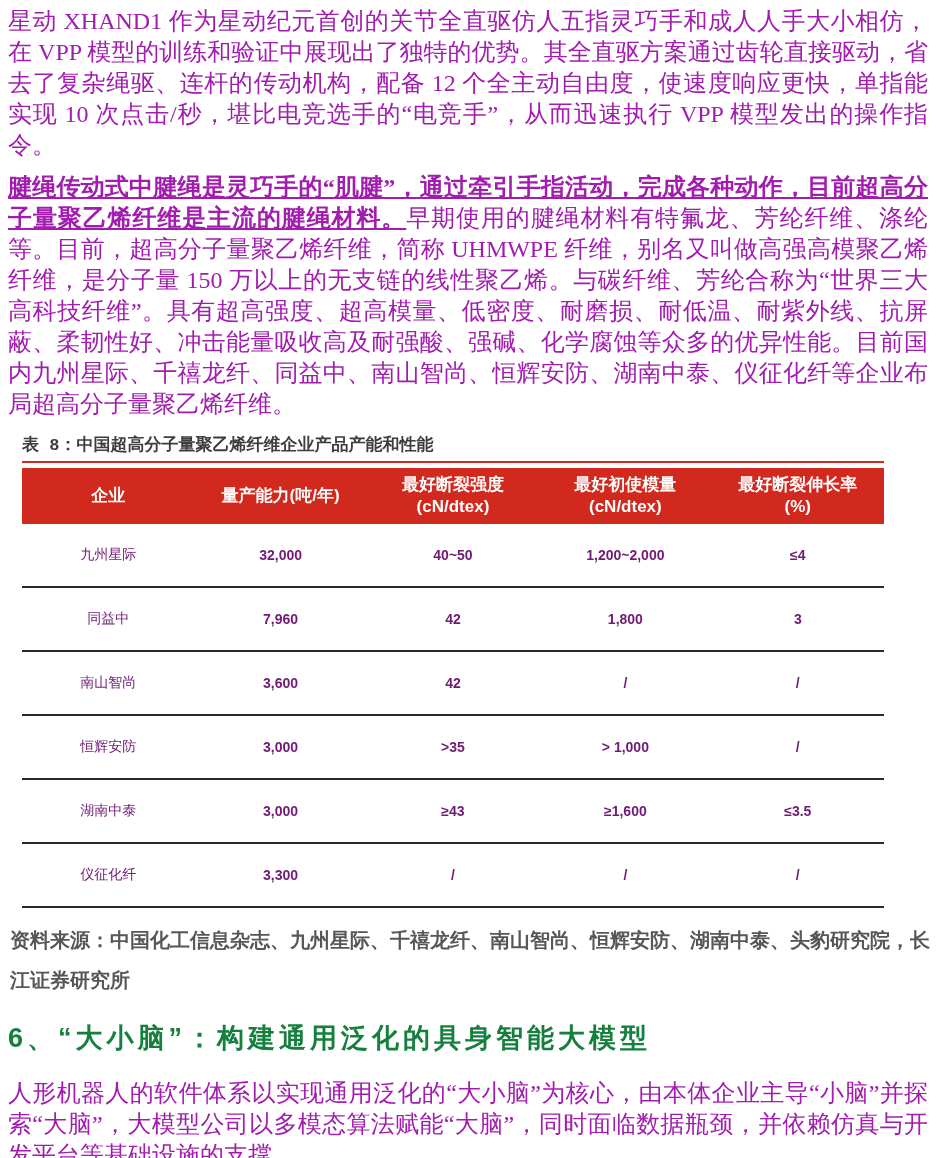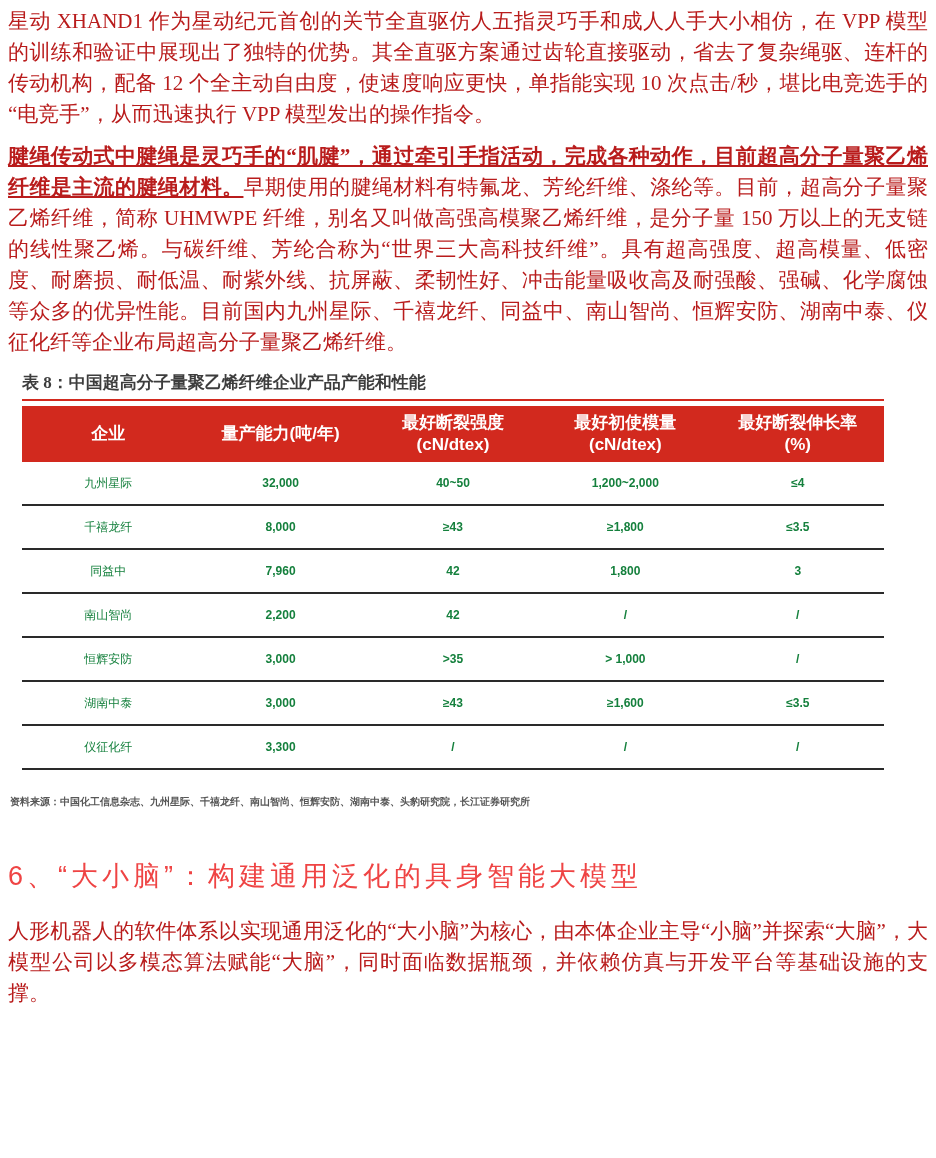--- a/index.html
+++ b/index.html
@@ -9,32 +9,32 @@
     height: 1158px;
     margin: 0 auto;
     background: #ffffff;
     box-sizing: border-box;
     padding: 6px 8px 0 8px;
     overflow: hidden;
   }
   
   p.body-text {
     font-family: "Liberation Serif", "DejaVu Serif", serif;
-    font-size: 21px;
+    font-size: 24px;
     line-height: 31px;
-    color: #b91c1c;
+    color: #a21caf;
     text-align: justify;
     margin: 0 0 11px 0;
   }
   p.body-text b { font-weight: bold; text-decoration: underline; }
 
   
   .table-block { margin: 2px 0 0 14px; width: 862px; }
   .table-title {
-    font-family: Liberation Serif, serif;
+    font-family: Liberation Mono, monospace;
     font-size: 17px;
     font-weight: bold;
     color: #3d3d3d;
     padding: 2px 0 5px 0;
     border-bottom: 2px solid #d2291e;
     margin-bottom: 5px;
   }
   table.data-table {
     width: 862px;
     border-collapse: collapse;
@@ -50,45 +50,45 @@
     vertical-align: middle;
     text-align: center;
     padding: 2px 4px;
     line-height: 22px;
   }
   table.data-table tbody td {
     text-align: center;
     vertical-align: middle;
     height: 42px;
     border-bottom: 2px solid #2a2a2a;
-    font-size: 12px;
-    color: #15803d;
-    padding: 0 4px;
+    font-size: 14px;
+    color: #701a75;
+    padding: 10px 4px;
   }
   td.value-cell { font-weight: bold; }
   td.company-cell { font-weight: normal; }
 
   .source-note {
     font-family: "Liberation Sans", "DejaVu Sans", sans-serif;
-    font-size: 10px;
+    font-size: 20px;
     font-weight: bold;
     color: #575757;
     line-height: 40px;
     margin: 12px 0 0 2px;
     width: 920px;
     text-align: justify;
   }
 
   h2.section-heading {
     font-family: "Liberation Sans", "DejaVu Sans", sans-serif;
     font-size: 27px;
-    font-weight: normal;
-    color: #ef4444;
+    font-weight: bold;
+    color: #15803d;
     letter-spacing: 4px;
-    margin: 36px 0 22px 0;
+    margin: 20px 0 22px 0;
     line-height: 36px;
   }
 </style>
 </head>
 <body>
 
 <div class="page">
 
   <p class="body-text">星动 XHAND1 作为星动纪元首创的关节全直驱仿人五指灵巧手和成人人手大小相仿，在 VPP 模型的训练和验证中展现出了独特的优势。其全直驱方案通过齿轮直接驱动，省去了复杂绳驱、连杆的传动机构，配备 12 个全主动自由度，使速度响应更快，单指能实现 10 次点击/秒，堪比电竞选手的“电竞手”，从而迅速执行 VPP 模型发出的操作指令。</p>
 
@@ -123,36 +123,29 @@
       </thead>
       <tbody>
         <tr>
           <td class="company-cell">九州星际</td>
           <td class="value-cell">32,000</td>
           <td class="value-cell">40~50</td>
           <td class="value-cell">1,200~2,000</td>
           <td class="value-cell">≤4</td>
         </tr>
         <tr>
-          <td class="company-cell">千禧龙纤</td>
-          <td class="value-cell">8,000</td>
-          <td class="value-cell">≥43</td>
-          <td class="value-cell">≥1,800</td>
-          <td class="value-cell">≤3.5</td>
-        </tr>
-        <tr>
           <td class="company-cell">同益中</td>
           <td class="value-cell">7,960</td>
           <td class="value-cell">42</td>
           <td class="value-cell">1,800</td>
           <td class="value-cell">3</td>
         </tr>
         <tr>
           <td class="company-cell">南山智尚</td>
-          <td class="value-cell">2,200</td>
+          <td class="value-cell">3,600</td>
           <td class="value-cell">42</td>
           <td class="value-cell">/</td>
           <td class="value-cell">/</td>
         </tr>
         <tr>
           <td class="company-cell">恒辉安防</td>
           <td class="value-cell">3,000</td>
           <td class="value-cell">&gt;35</td>
           <td class="value-cell">&gt; 1,000</td>
           <td class="value-cell">/</td>

